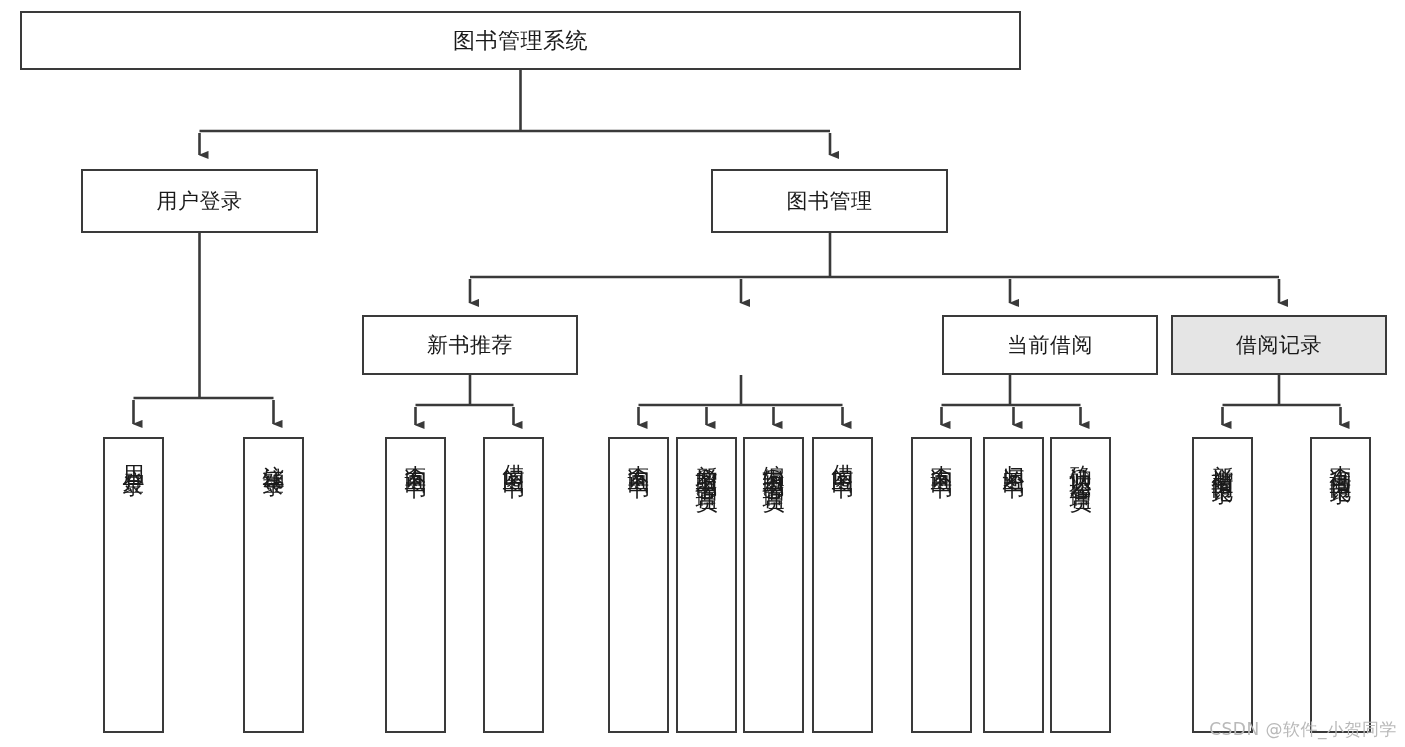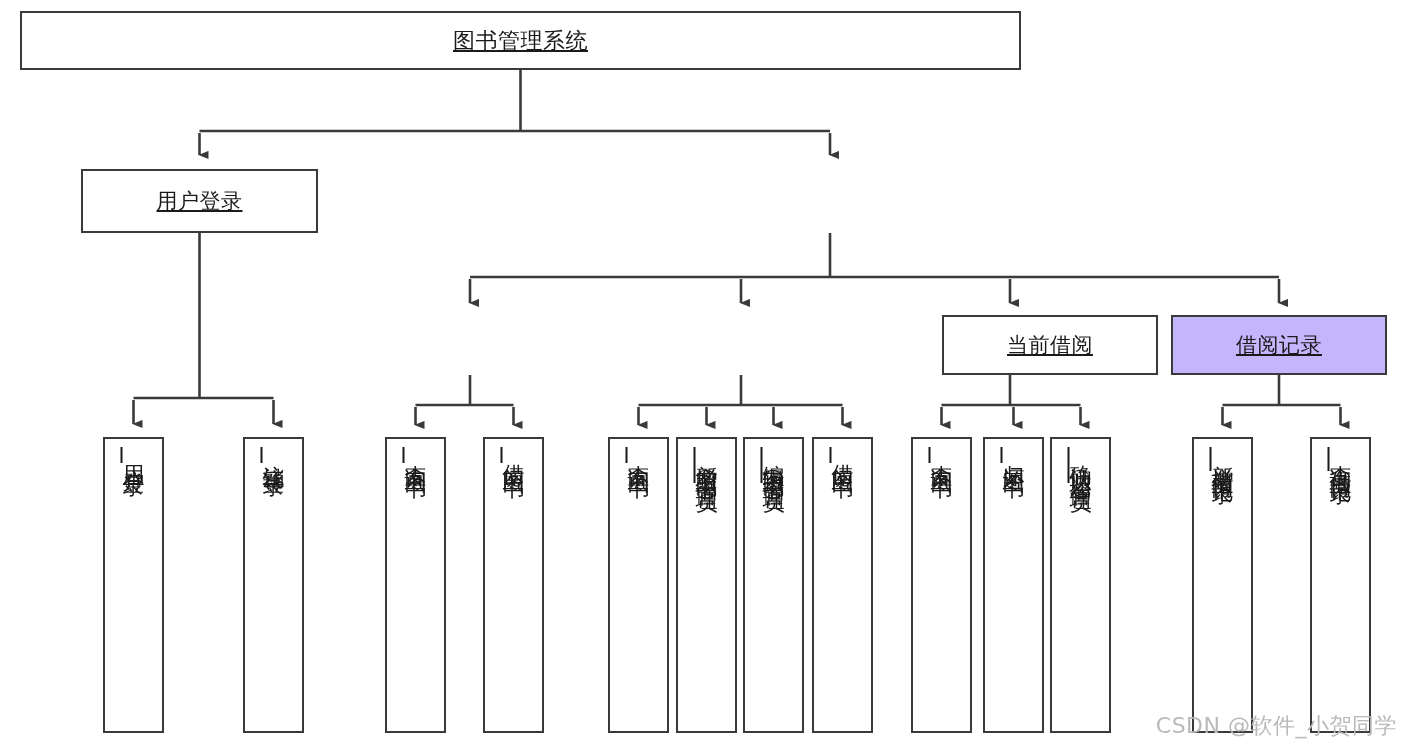--- a/index.html
+++ b/index.html
@@ -29,21 +29,20 @@
   .node {
     position: absolute;
     box-sizing: border-box;
     border: 2px solid #3a3a3a;
     background: #ffffff;
     display: flex;
     align-items: center;
     justify-content: center;
     color: #1a1a1a;
     z-index: 2;
-    text-decoration: underline;
   }
   .node .lbl {
     display: block;
     line-height: 1.18;
     letter-spacing: 0.5px;
   }
   
   .h-node .lbl {
     font-size: 21px;
     white-space: nowrap;
@@ -61,21 +60,21 @@
     text-orientation: upright;
     font-size: 22px;
     line-height: 1.0;
     letter-spacing: 4px;
     white-space: nowrap;
   }
   .watermark {
     position: absolute;
     right: 8px;
     bottom: 6px;
-    font-size: 22px;
+    font-size: 17px;
     color: #b9b9b9;
     letter-spacing: 0.5px;
     z-index: 5;
     white-space: nowrap;
     font-family: "DejaVu Sans", "Liberation Sans", sans-serif;
   }
 </style>
 </head>
 <body>
 
@@ -131,25 +130,31 @@
     </g>
   </svg>
 
   <div class="node h-node root" id="n-root" style="left: 20px; top: 11px; width: 1001px; height: 59px; border-color: rgb(58, 58, 58); background: rgb(255, 255, 255); color: rgb(26, 26, 26);">
     <span class="lbl">图书管理系统</span>
   </div>
 
   <div class="node h-node" id="n-l2-0" style="left: 81px; top: 169px; width: 237px; height: 64px; border-color: rgb(58, 58, 58); background: rgb(255, 255, 255); color: rgb(26, 26, 26);">
     <span class="lbl">用户登录</span>
   </div>
+  <div class="node h-node" id="n-l2-1" style="left: 711px; top: 169px; width: 237px; height: 64px; border-color: rgb(58, 58, 58); background: rgb(255, 255, 255); color: rgb(26, 26, 26);">
+    <span class="lbl">图书管理</span>
+  </div>
 
+  <div class="node h-node" id="n-l3-0" style="left: 362px; top: 315px; width: 216px; height: 60px; border-color: rgb(58, 58, 58); background: rgb(255, 255, 255); color: rgb(26, 26, 26);">
+    <span class="lbl">新书推荐</span>
+  </div>
   <div class="node h-node" id="n-l3-2" style="left: 942px; top: 315px; width: 216px; height: 60px; border-color: rgb(58, 58, 58); background: rgb(255, 255, 255); color: rgb(26, 26, 26);">
     <span class="lbl">当前借阅</span>
   </div>
-  <div class="node h-node" id="n-l3-3" style="left: 1171px; top: 315px; width: 216px; height: 60px; border-color: rgb(58, 58, 58); background: #c4b5fd; color: rgb(26, 26, 26);">
+  <div class="node h-node" id="n-l3-3" style="left: 1171px; top: 315px; width: 216px; height: 60px; border-color: rgb(58, 58, 58); background: #e5e5e5; color: rgb(26, 26, 26);">
     <span class="lbl">借阅记录</span>
   </div>
 
   <div class="node v-node" id="n-lf-0" style="left: 103px; top: 437px; width: 61px; height: 296px; border-color: rgb(58, 58, 58); background: rgb(255, 255, 255); color: rgb(26, 26, 26);">
     <span class="lbl">用户登录</span>
   </div>
   <div class="node v-node" id="n-lf-1" style="left: 243px; top: 437px; width: 61px; height: 296px; border-color: rgb(58, 58, 58); background: rgb(255, 255, 255); color: rgb(26, 26, 26);">
     <span class="lbl">注销登录</span>
   </div>
   <div class="node v-node" id="n-lf-2" style="left: 385px; top: 437px; width: 61px; height: 296px; border-color: rgb(58, 58, 58); background: rgb(255, 255, 255); color: rgb(26, 26, 26);">

